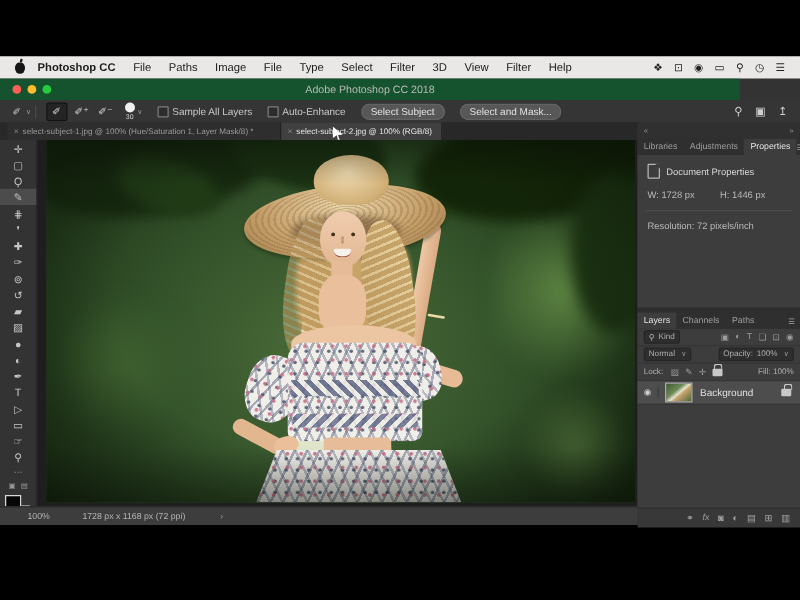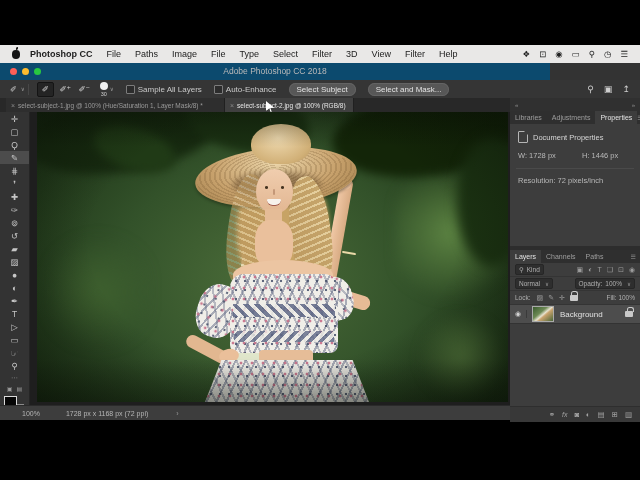--- a/index.html
+++ b/index.html
@@ -8,21 +8,21 @@
   
   .macbar{position:absolute;left:0;top:45px;width:640px;height:18px;background:#e9e8e7;
           display:flex;align-items:center;font-size:9px;color:#1c1c1c;}
   .apple{width:8px;height:9px;background:#151515;border-radius:45% 45% 48% 48%;margin:0 10px 0 12px;position:relative;}
   .apple::before{content:"";position:absolute;left:4px;top:-3px;width:2px;height:3px;background:#151515;border-radius:50%;transform:rotate(20deg);}
   .mb-item{margin-right:14px;white-space:nowrap;}
   .mb-item.bold{font-weight:bold;}
   .mb-status{margin-left:auto;display:flex;gap:9px;align-items:center;padding-right:12px;font-size:8.5px;color:#222;}
   
   .pswin{position:absolute;left:0;top:63px;width:640px;height:357px;background:#333333;}
-  .titlebar{position:absolute;left:0;top:0;width:550px;height:17px;background:#0c4a6e;border-bottom:1px solid #282828;}
+  .titlebar{position:absolute;left:0;top:0;width:592px;height:17px;background:#14532d;border-bottom:1px solid #282828;}
   .tl{position:absolute;top:5px;width:7px;height:7px;border-radius:50%;}
   .tl.r{left:10px;background:#ff5f57;}.tl.y{left:22px;background:#febc2e;}.tl.g{left:34px;background:#28c840;}
   .title-text{position:absolute;left:0;right:0;top:3px;text-align:center;font-size:8.5px;color:#b9b9b9;}
   
   .optionsbar{position:absolute;left:0;top:17px;width:640px;height:18px;background:#353535;border-bottom:1px solid #262626;
               display:flex;align-items:center;font-size:8px;color:#c9c9c9;}
   .ob-tool{display:flex;align-items:center;gap:2px;margin-left:7px;padding:1px 3px;border-right:1px solid #474747;}
   .ob-brushes{display:flex;align-items:center;gap:4px;margin-left:8px;}
   .ob-brush{width:15px;height:13px;display:flex;align-items:center;justify-content:center;font-size:8.5px;color:#d5d5d5;}
   .ob-brush.active{background:#242424;border:1px solid #141414;border-radius:2px;}
@@ -116,21 +116,21 @@
   .dock{position:absolute;left:510px;top:35px;width:130px;height:322px;background:#2d2d2d;}
   .dock-head{height:13px;display:flex;align-items:center;justify-content:space-between;padding:0 5px;font-size:6px;color:#8e8e8e;background:#303030;}
   .ptabs{height:13px;display:flex;align-items:stretch;background:#2f2f2f;font-size:7px;color:#9e9e9e;}
   .ptab{display:flex;align-items:center;padding:0 5px;white-space:nowrap;}
   .ptab.active{background:#3d3d3d;color:#e2e2e2;}
   .ptab-menu{margin-left:auto;display:flex;align-items:center;padding-right:4px;font-size:6px;color:#9e9e9e;}
   .pcontent{background:#3d3d3d;height:122px;font-size:7.5px;color:#b8b8b8;position:relative;}
   .doc-head{display:flex;align-items:center;gap:5px;padding:7px 0 0 8px;color:#d6d6d6;}
   .doc-icon{width:8px;height:10px;border:1px solid #b5b5b5;border-radius:1px;position:relative;background:#3d3d3d;}
   .doc-icon::before{content:"";position:absolute;right:-1px;top:-1px;border:2.5px solid;border-color:#3d3d3d #3d3d3d transparent transparent;}
-  .prow{display:flex;padding:8px 0 0 8px;justify-content:space-between;}
+  .prow{display:flex;padding:8px 0 0 8px;}
   .prow span{width:58px;}
   .pdiv{margin:8px 6px 0 6px;border-top:1px solid #4a4a4a;}
   .pres{padding:7px 0 0 8px;}
   .lgroup{margin-top:4px;}
   .lrows{background:#3d3d3d;font-size:6.5px;color:#b0b0b0;}
   .lrow{display:flex;align-items:center;height:13px;padding:0 5px;gap:4px;border-bottom:1px solid #343434;}
   .sunken{background:#2e2e2e;border:1px solid #262626;border-radius:2px;padding:0 3px;display:flex;align-items:center;gap:3px;height:9px;}
   .licons{display:flex;gap:5px;margin-left:auto;font-size:7px;color:#9c9c9c;align-items:center;}
   .layerlist{background:#3d3d3d;height:101px;position:relative;}
   .layer-row{display:flex;align-items:center;height:18px;background:#4d4d4d;border-bottom:1px solid #333;}

